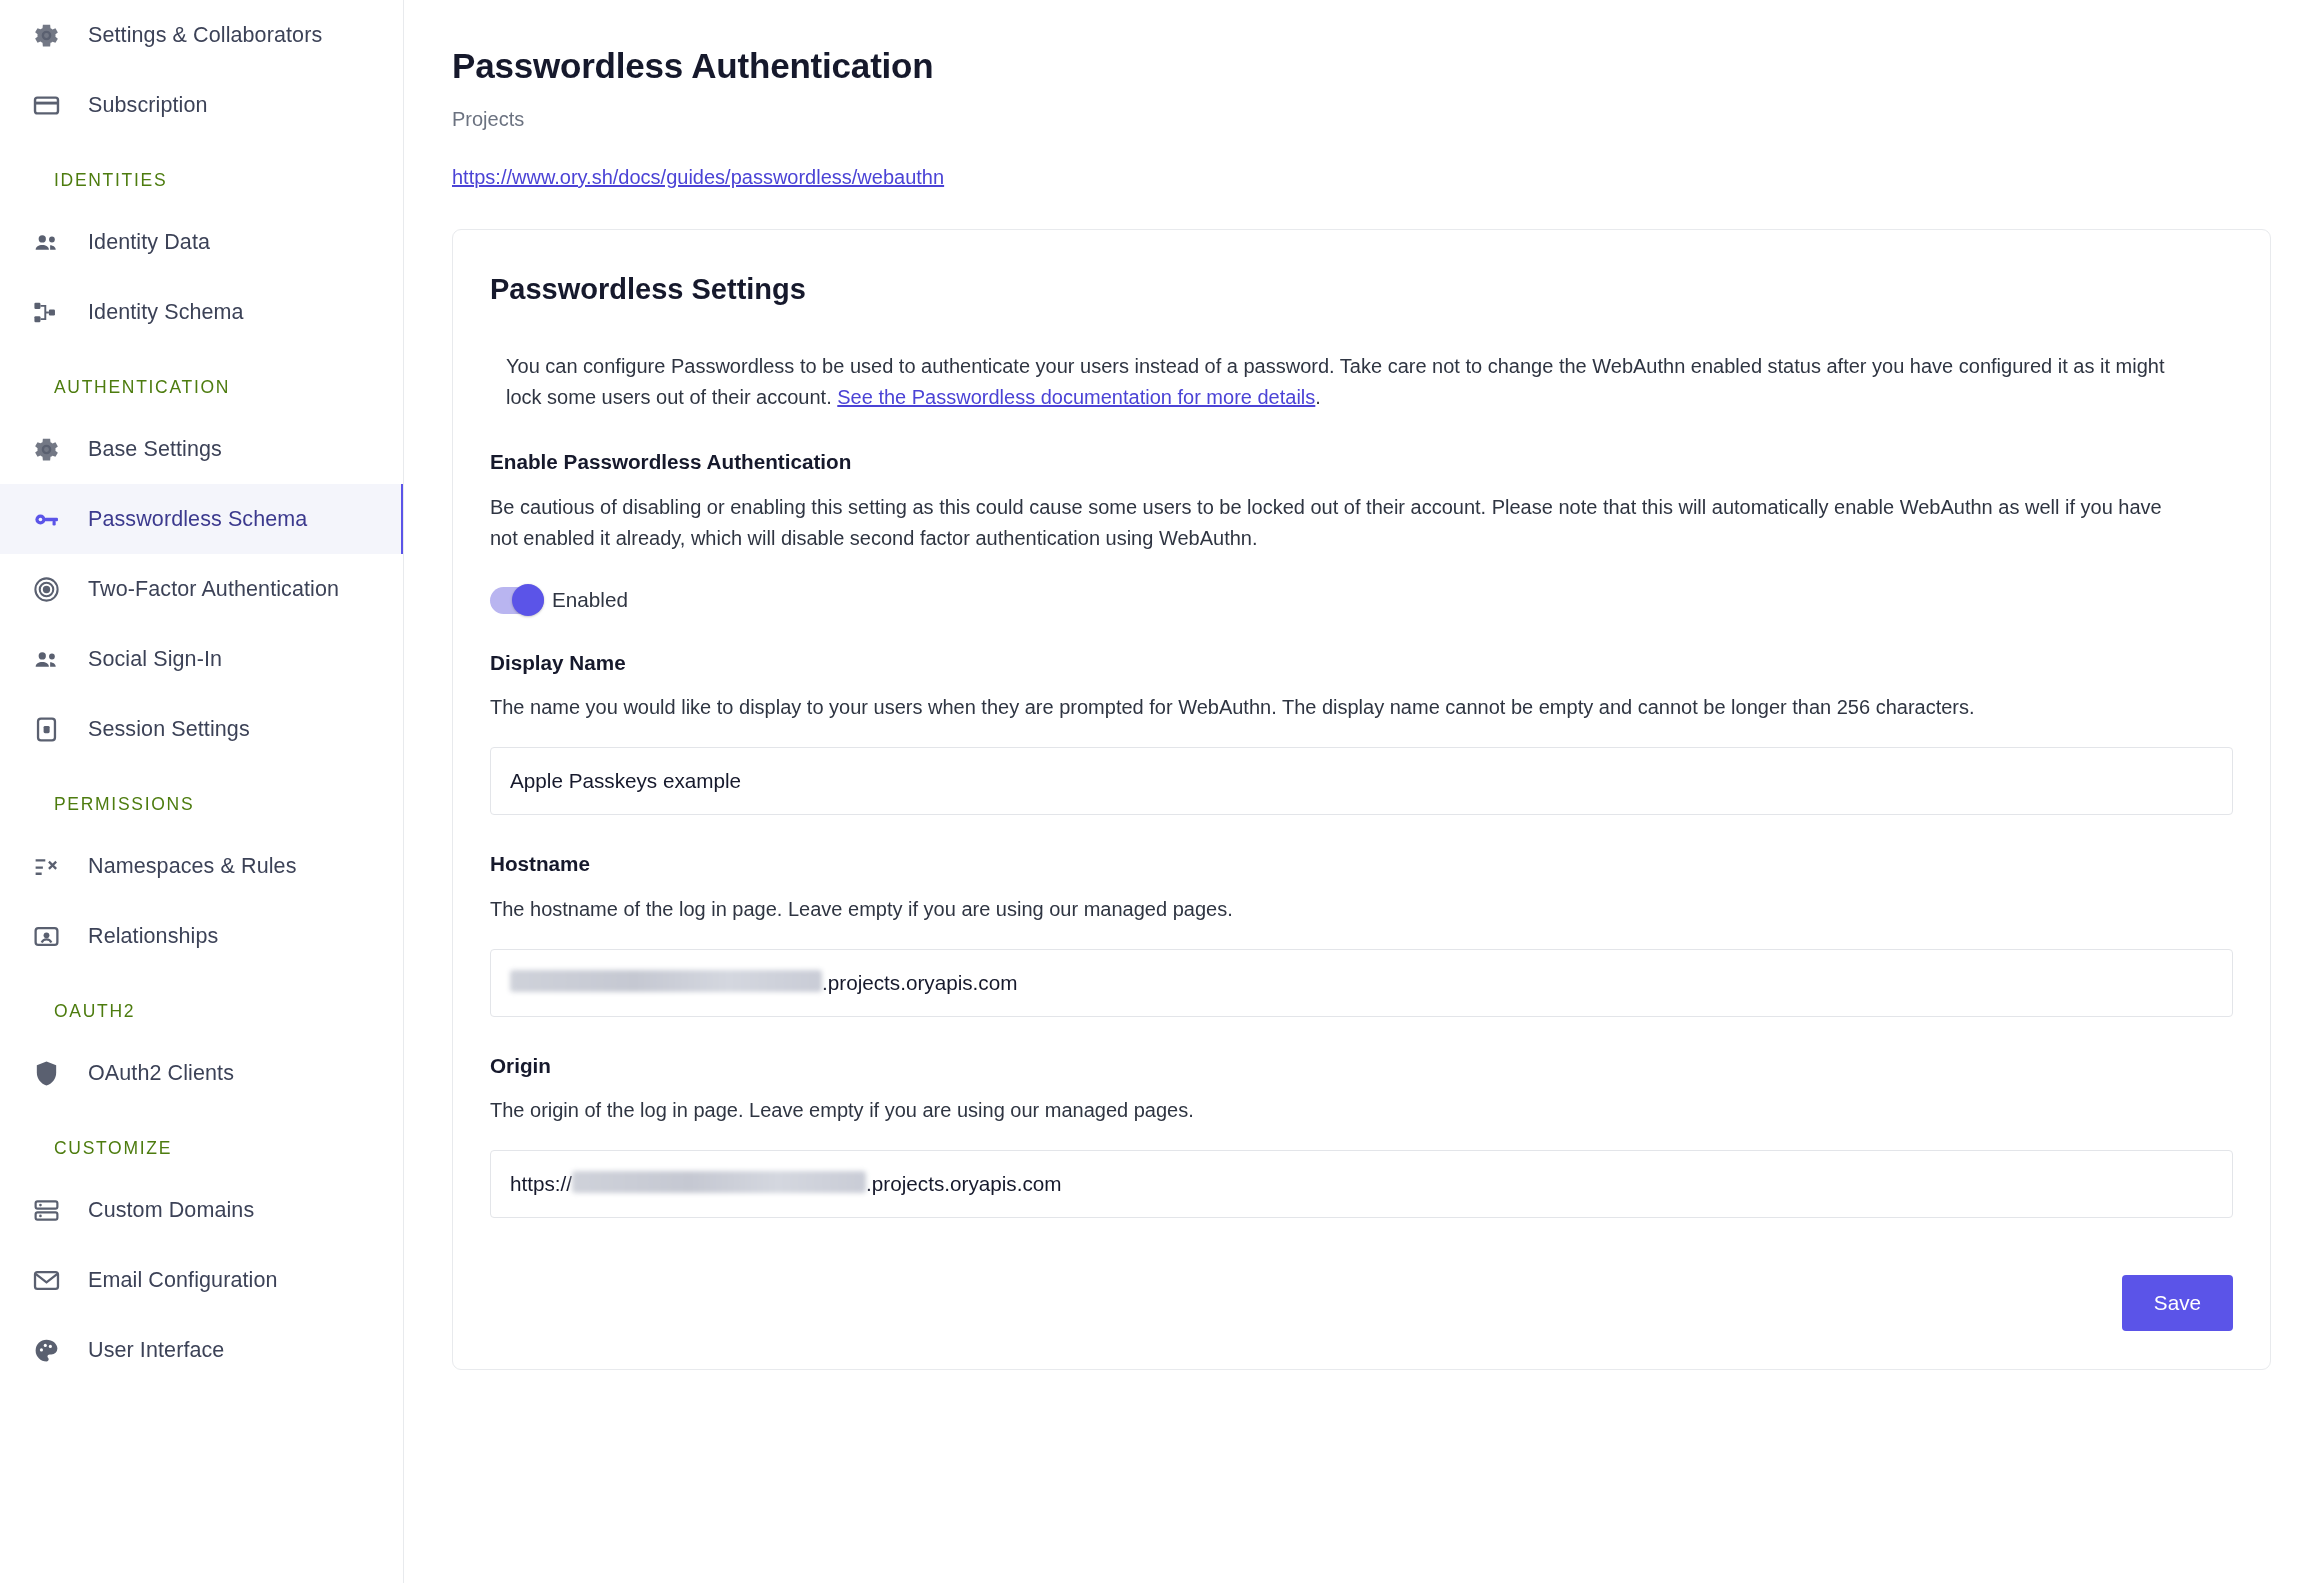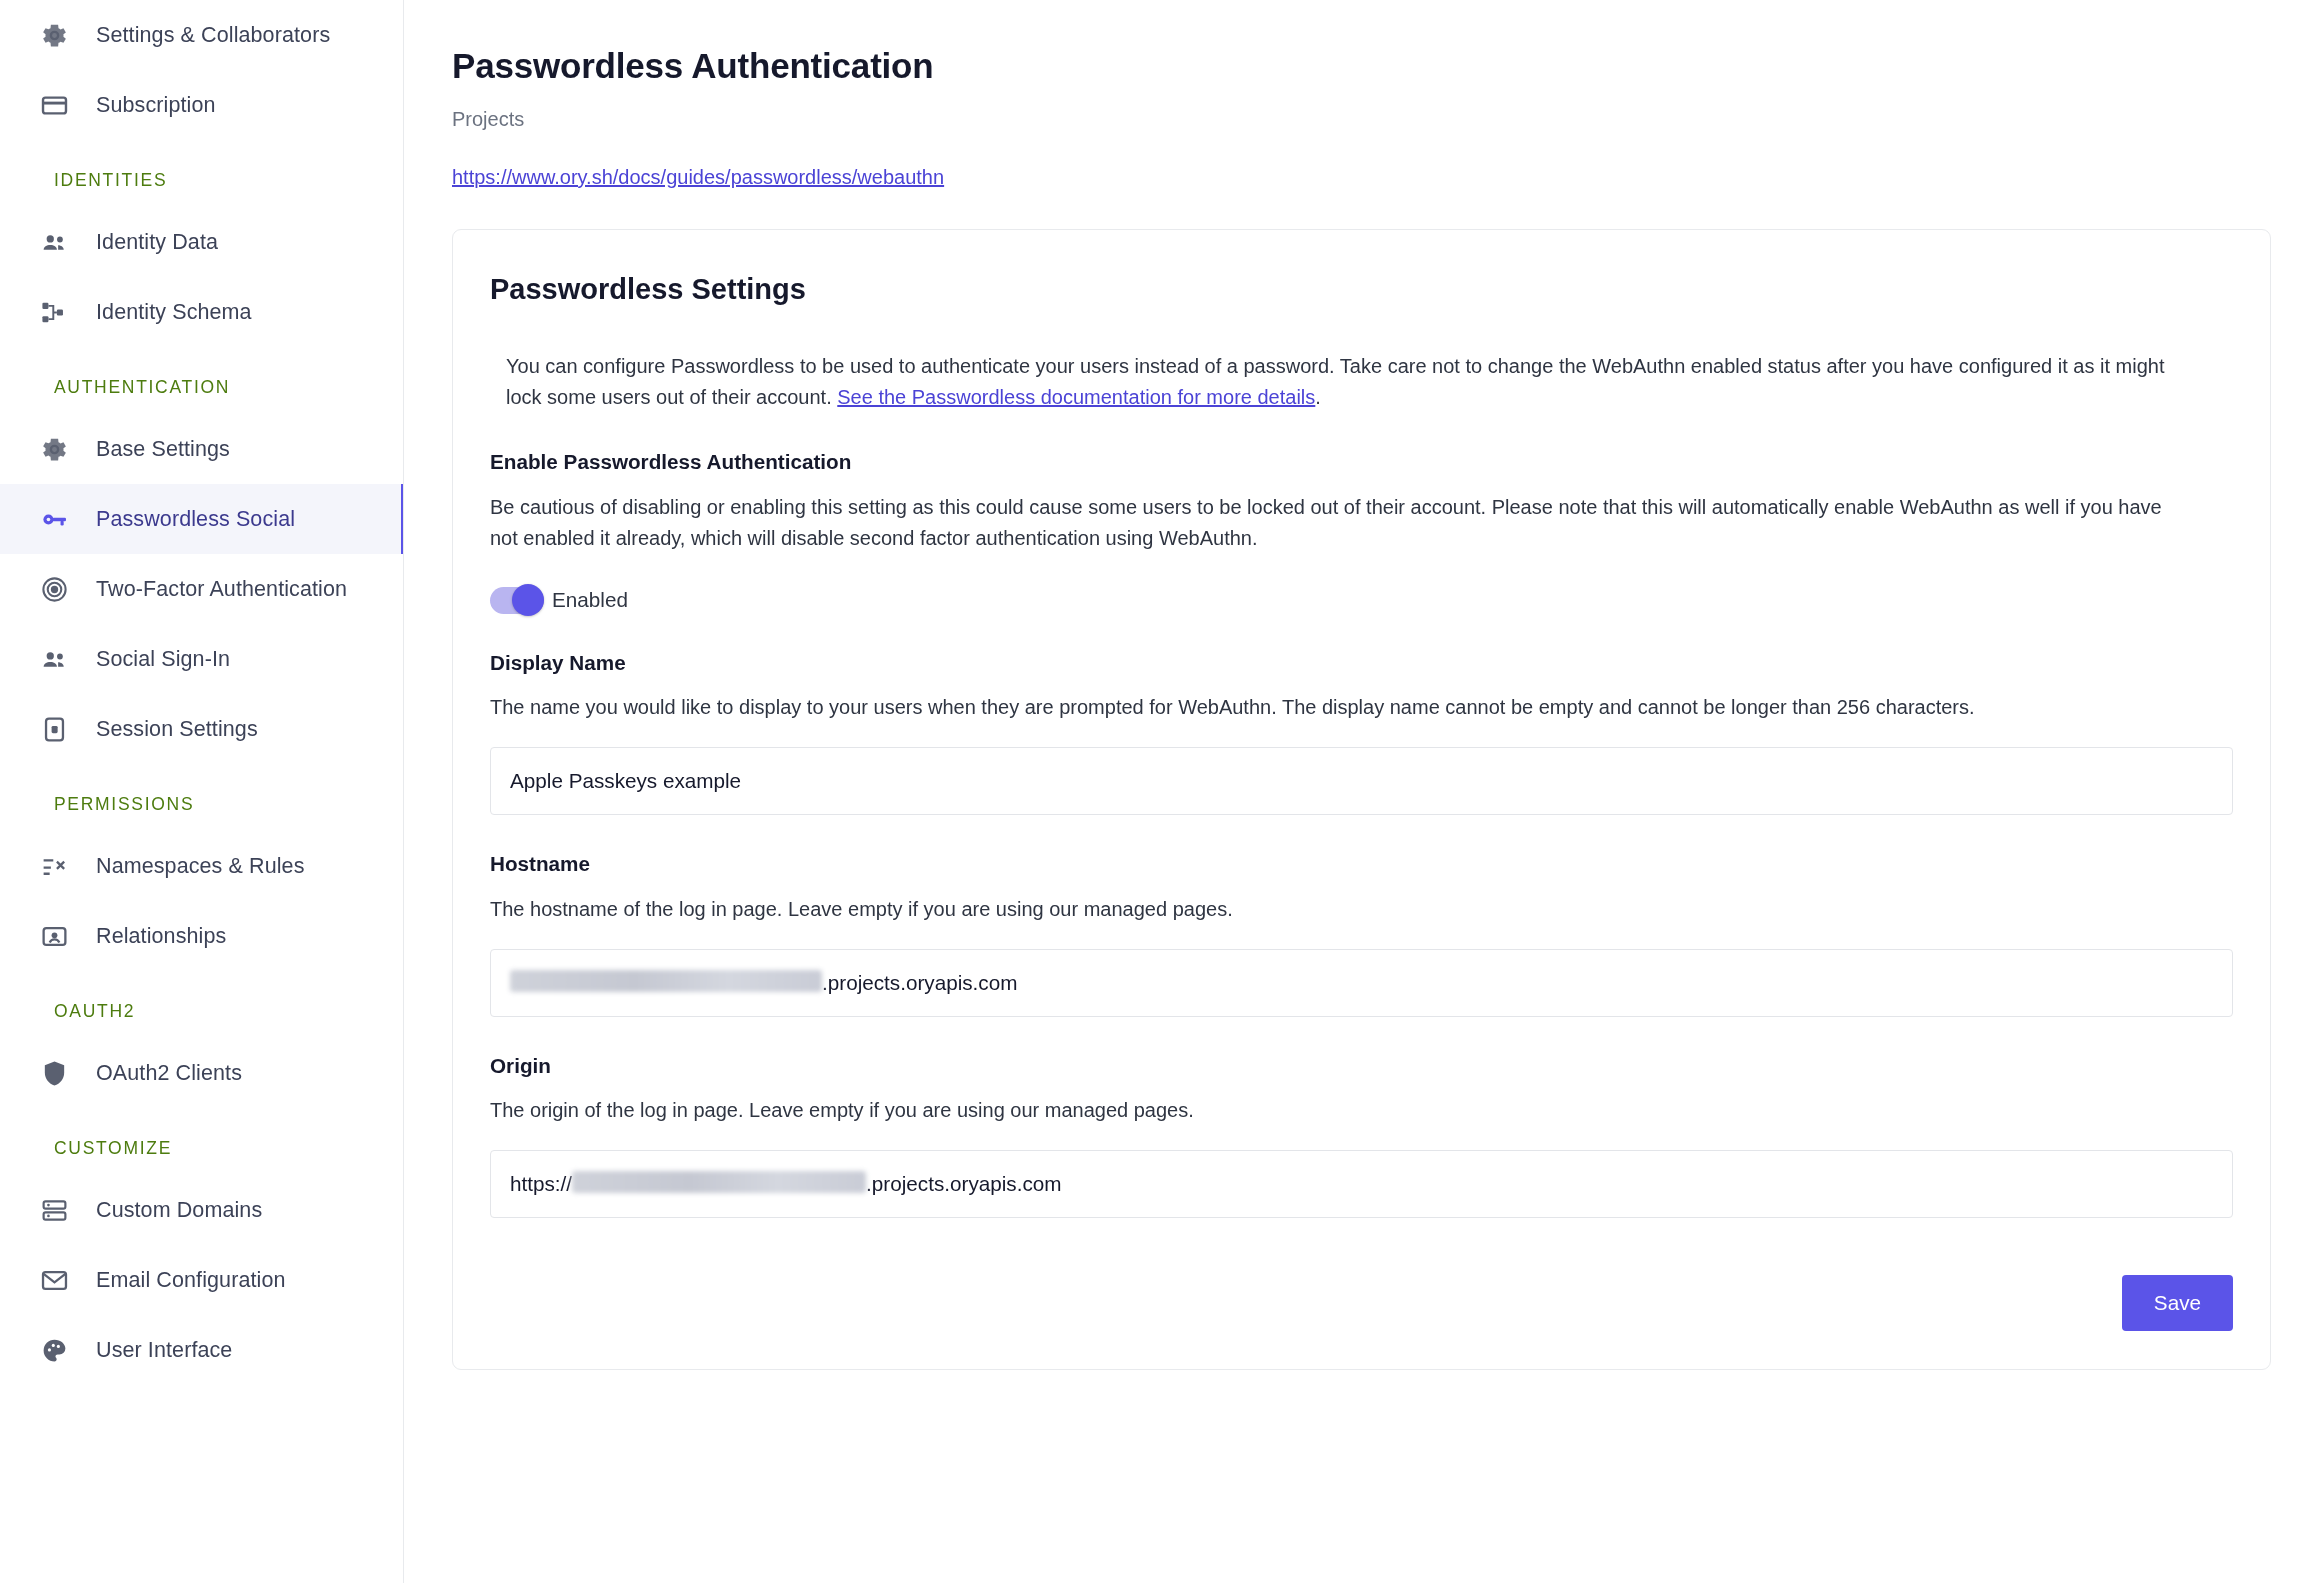--- a/index.html
+++ b/index.html
@@ -25,21 +25,21 @@
     background: #ffffff;
     border-right: 1.6px solid #e8eaed;
     padding-top: 0px;
     overflow: hidden;
     position: relative;
   }
   .nav-item {
     display: flex;
     align-items: center;
     height: 70px;
-    padding-left: 39px;
+    padding-left: 31px;
     gap: 27px;
     cursor: pointer;
     position: relative;
   }
   .nav-item.active {
     background: #f4f5fb;
   }
   .nav-item.active::after {
     content: "";
     position: absolute;
@@ -284,21 +284,21 @@
 
     <div class="nav-item active">
       <span class="nav-icon">
         <svg width="29" height="29" viewBox="0 0 24 24" fill="#5b54e8">
           <circle cx="7" cy="12" r="4.2"></circle>
           <circle cx="7" cy="12" r="1.5" fill="#f4f5fb"></circle>
           <rect x="10.5" y="10.6" width="11" height="2.9" rx="1"></rect>
           <rect x="17" y="13" width="2.6" height="4" rx="1"></rect>
         </svg>
       </span>
-      <span class="nav-label">Passwordless Social</span>
+      <span class="nav-label">Passwordless Schema</span>
     </div>
 
     <div class="nav-item">
       <span class="nav-icon">
         <svg width="29" height="29" viewBox="0 0 24 24" fill="none" stroke="#5a6070" stroke-width="1.7">
           <circle cx="12" cy="12" r="9.2"></circle>
           <circle cx="12" cy="12" r="5.6"></circle>
           <circle cx="12" cy="12" r="2.2" fill="#5a6070"></circle>
         </svg>
       </span>

